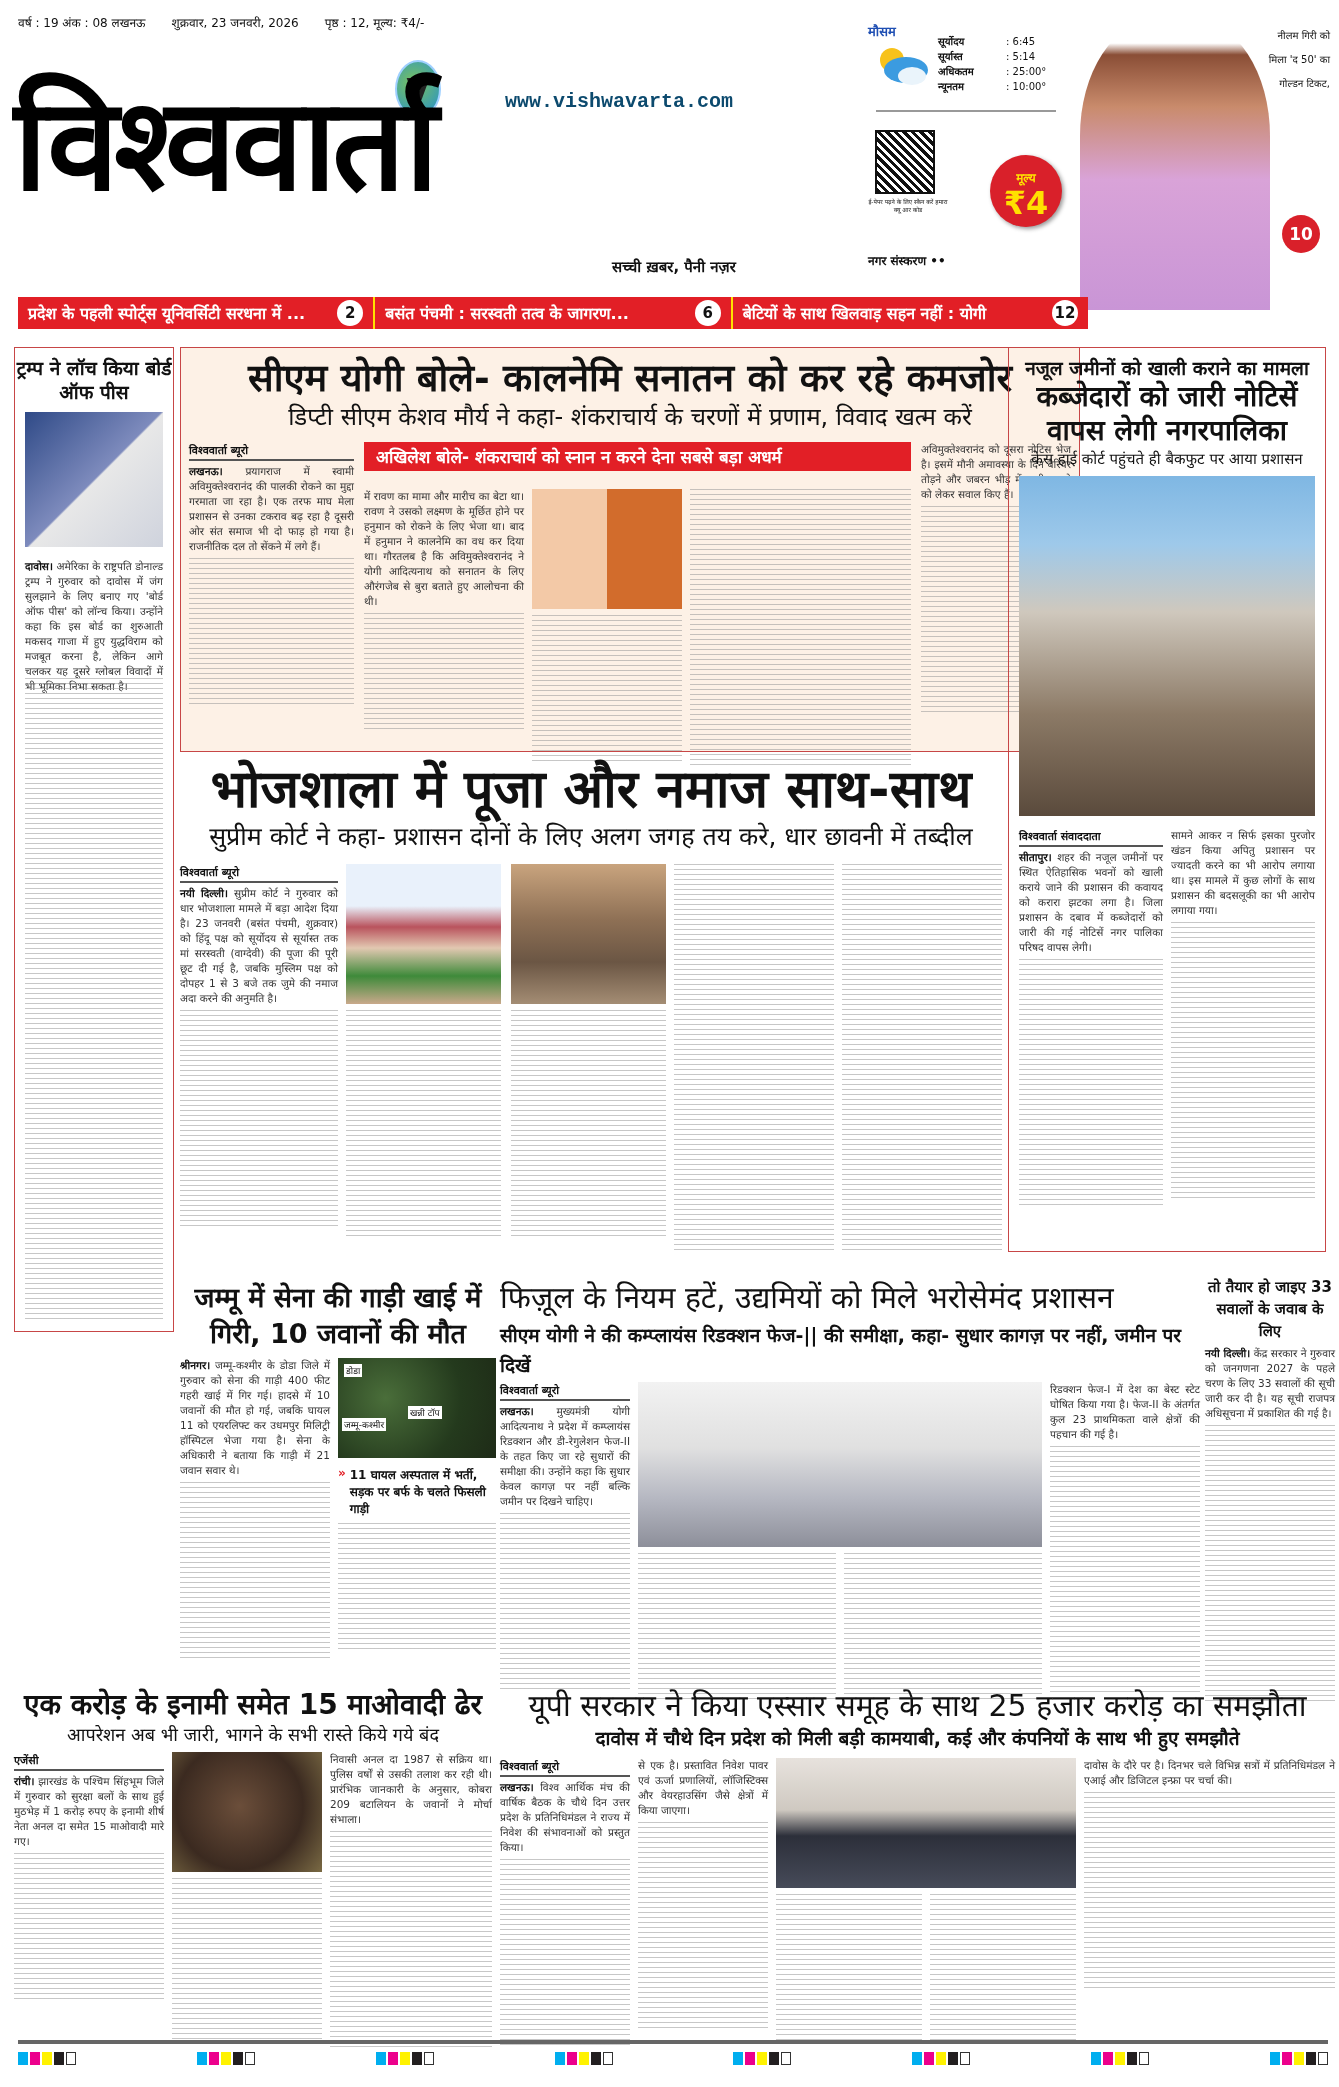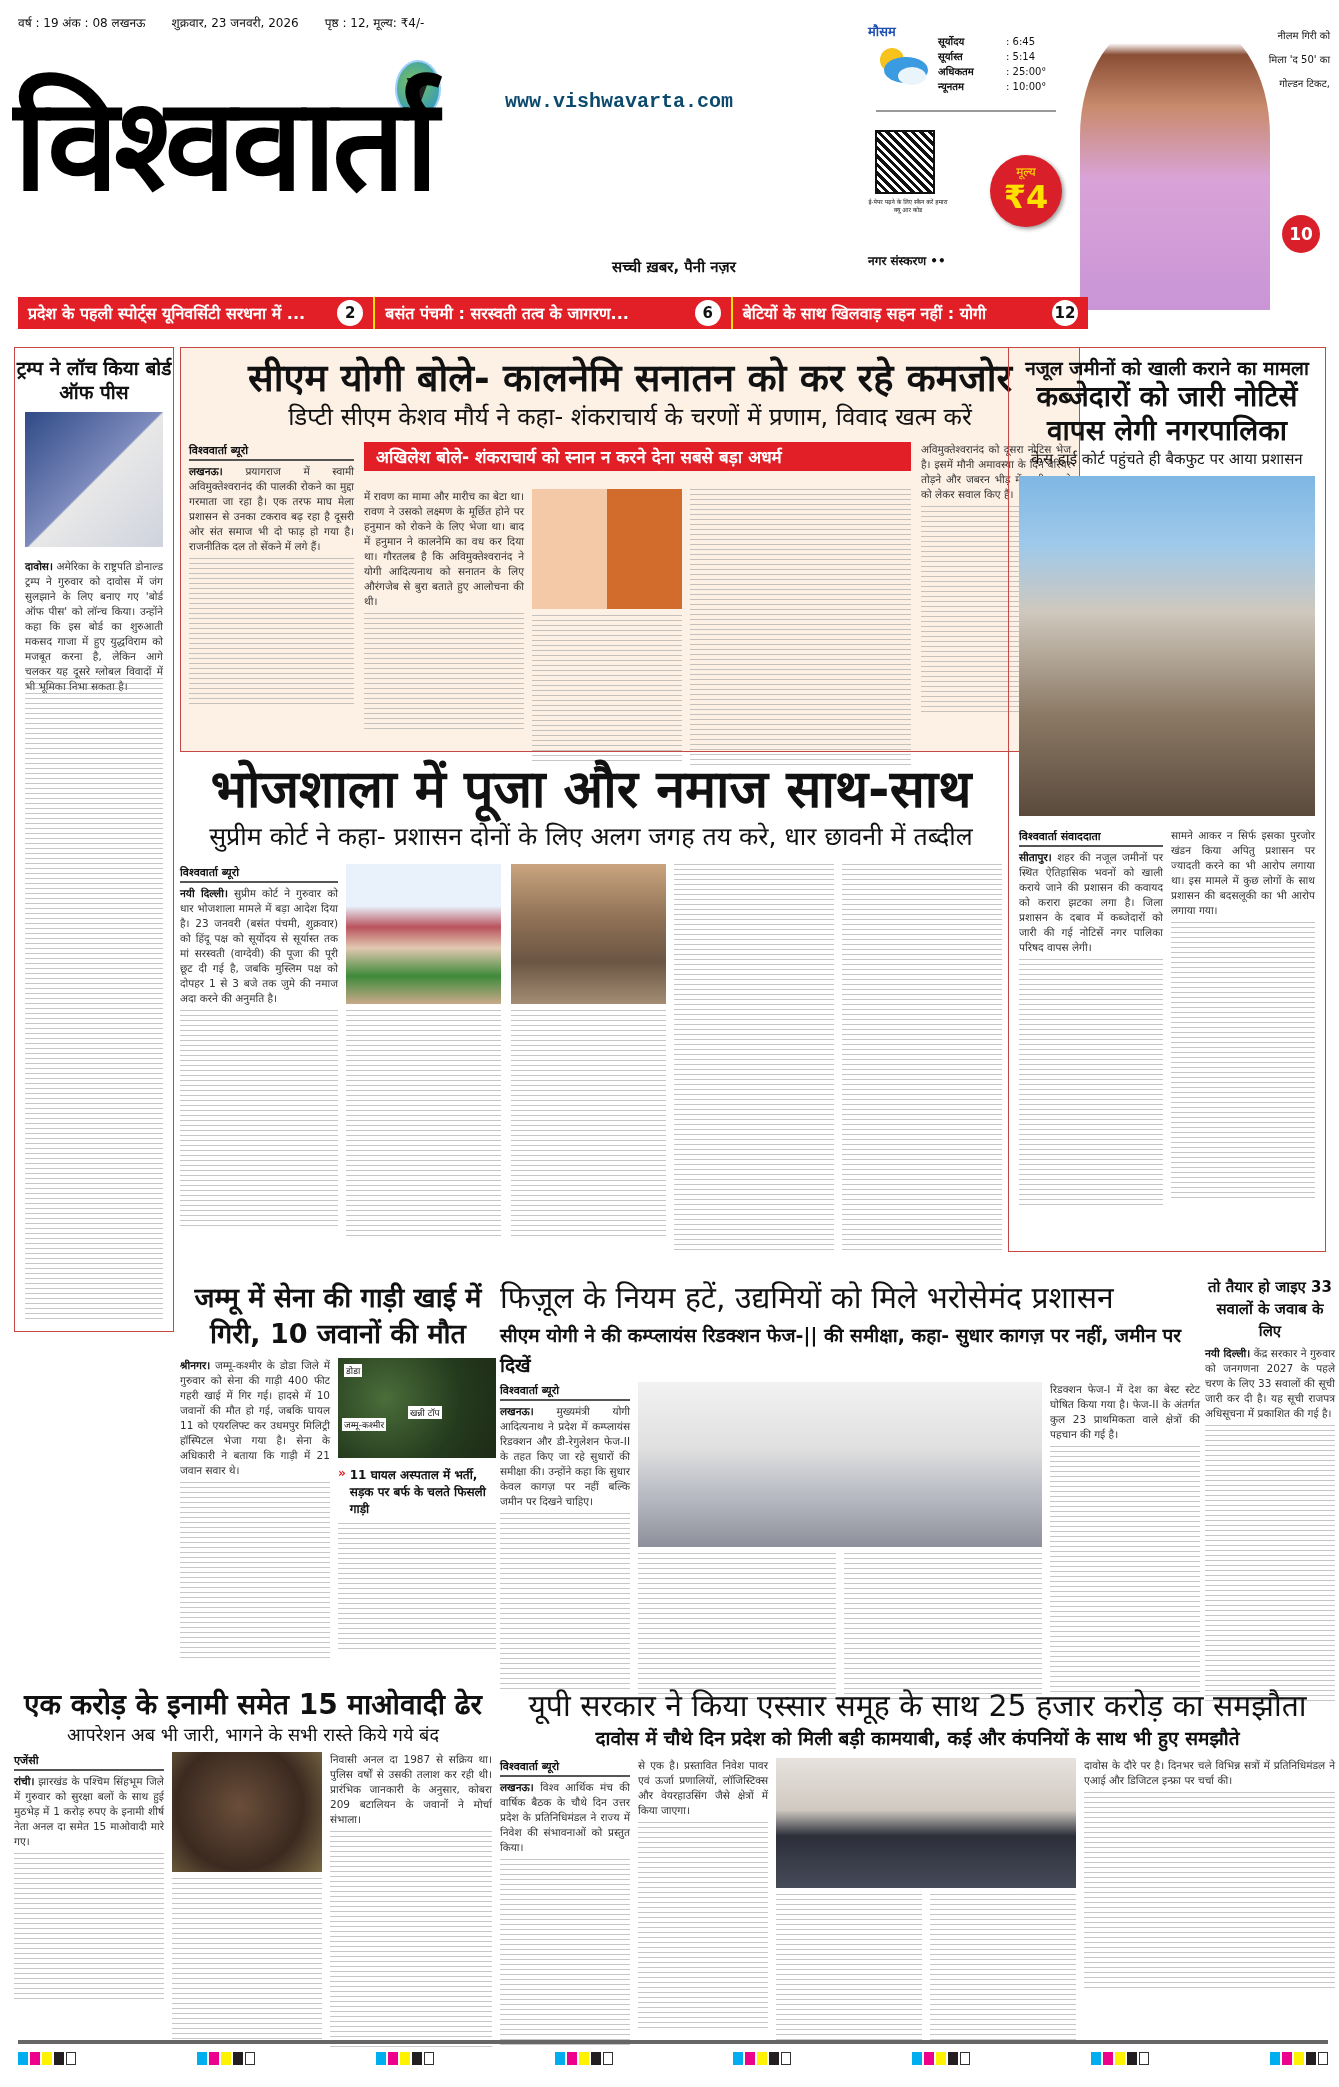--- a/index.html
+++ b/index.html
@@ -13,21 +13,21 @@
 .weather{top:22px;left:868px;width:210px}
 .weather h4{color:#1f4fb3;font-size:13px}
 .wicon{position:absolute;top:18px;left:2px;width:62px;height:48px}
 .wrows{position:absolute;top:12px;left:70px;font-size:10px;line-height:15px}
 .wrows div{display:flex;gap:10px}
 .wrows span:first-child{width:58px;font-weight:bold}
 .wline{position:absolute;top:88px;left:8px;width:180px;height:2px;background:#999}
 .qr{top:130px;left:875px;width:60px;height:64px;border:2px solid #111;background:repeating-linear-gradient(45deg,#111 0 3px,#fff 3px 6px),#fff}
 .qrcap{top:198px;left:868px;width:80px;font-size:6px;text-align:center;line-height:8px}
 .price{top:155px;left:990px;width:72px;height:72px;border-radius:50%;background:#d9202a;color:#fff;text-align:center;box-shadow:2px 2px 4px #999}
-.price .l{font-size:12px;font-weight:normal;margin-top:8px;color:#ffe100}
+.price .l{font-size:12px;font-weight:bold;margin-top:14px;color:#ffe100}
 .price .v{font-size:32px;font-weight:900;line-height:34px;color:#ffe100}
 .edition{top:252px;left:868px;font-size:12px;font-weight:bold}
 .model{top:20px;left:1080px;width:190px;height:290px;background:linear-gradient(180deg,#fff 0,#fff 8%,#8a4e36 12%,#c98b6c 30%,#d9a3d8 55%,#c995d6 100%);border-radius:40% 40% 0 0}
 .modeltext{top:24px;left:1260px;width:70px;text-align:right;font-size:10px;line-height:24px}
 .p10{top:215px;left:1282px;width:38px;height:38px;border-radius:50%;background:#d9202a;color:#fff;font-weight:bold;font-size:17px;display:flex;align-items:center;justify-content:center}
 .ticker{top:297px;left:18px;width:1070px;height:32px;background:#e21f26;display:flex;align-items:flex-end}
 .tk{flex:1;display:flex;align-items:center;justify-content:space-between;padding:0 10px;color:#fff;font-size:16px;font-weight:bold;border-right:2px solid #ffe100;height:100%}
 .tk:last-child{border-right:none}
 .tk .n{width:26px;height:26px;border-radius:50%;background:#fff;color:#111;display:flex;align-items:center;justify-content:center;font-size:15px}
 .box{border:1.5px solid #c74646}

